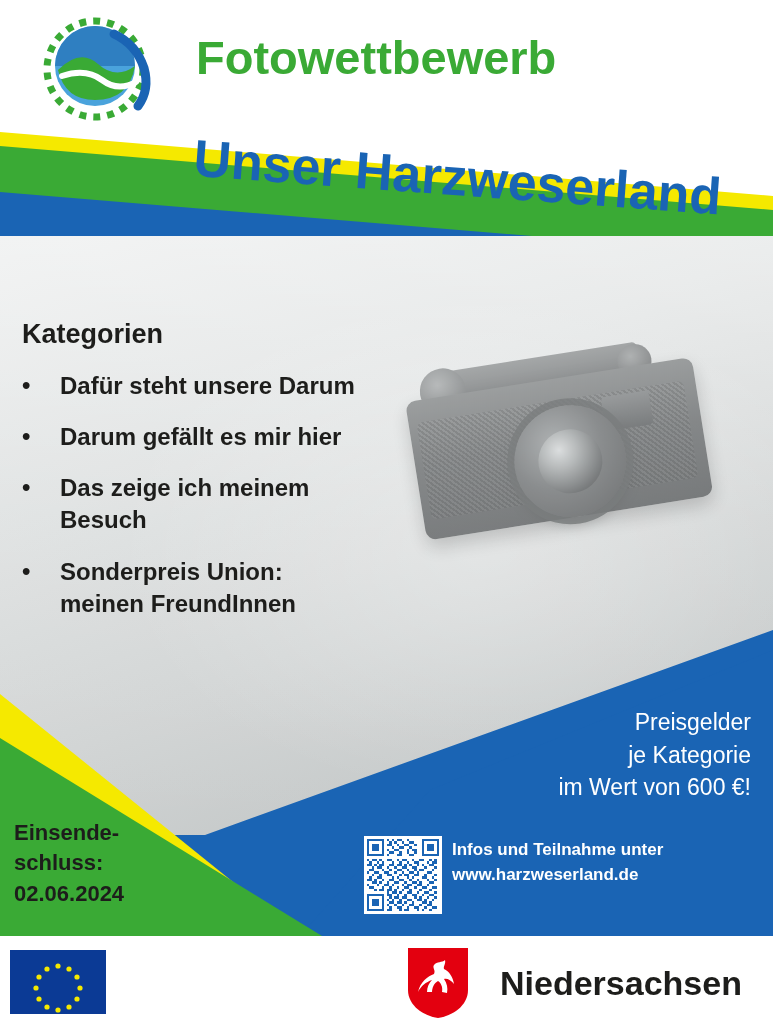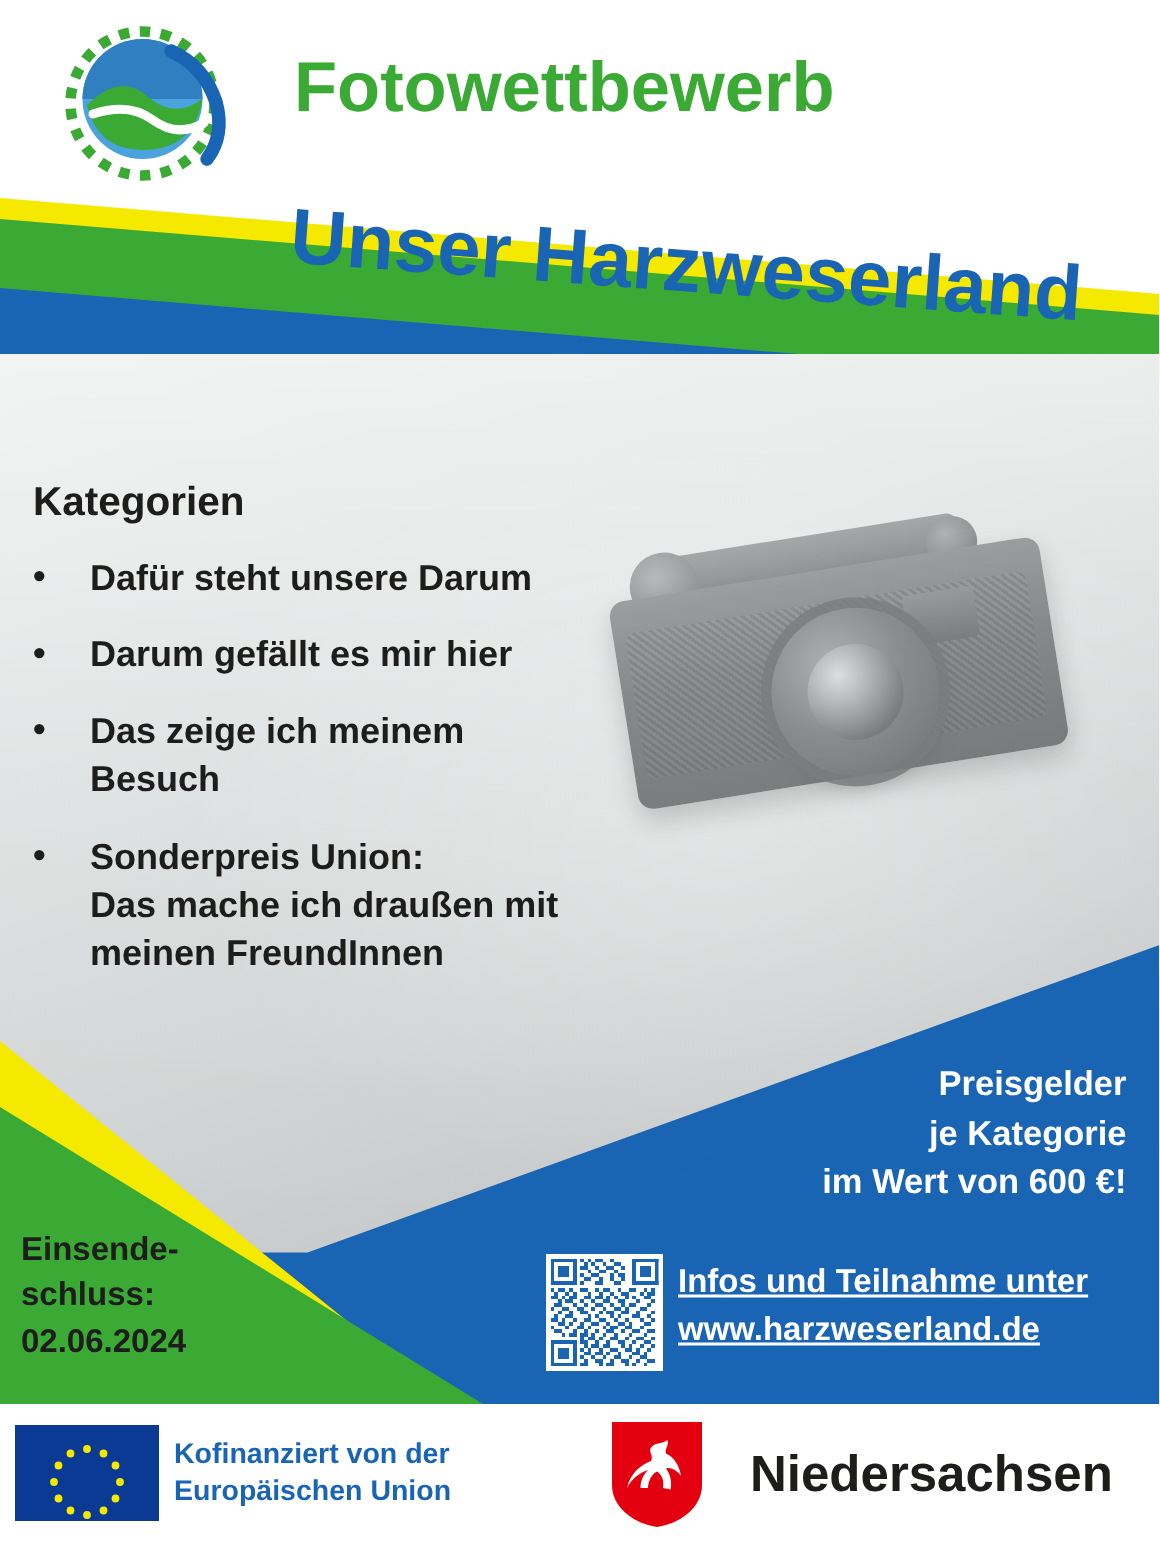--- a/index.html
+++ b/index.html
@@ -169,29 +169,29 @@
   }
   .low-blue3 {
     position:absolute; inset:0;
     background:#1a64b4;
     clip-path: polygon(773px 20px, 773px 306px, 300px 306px, 430px 160px);
   }
 
   .preis {
     position:absolute; right:22px; top:76px;
     text-align:right;
-    color:#ffffff; font-size:23px; font-weight:bold; line-height:1.42;
+    color:#ffffff; font-size:23px; font-weight:normal; line-height:1.42;
   }
   .einsende {
     position:absolute; left:14px; top:188px;
     color:#1d1d1b; font-size:22px; font-weight:bold; line-height:1.38;
   }
   .infos {
     position:absolute; left:452px; top:208px;
-    color:#ffffff; font-size:22px; font-weight:bold; line-height:1.45;text-decoration:underline;
+    color:#ffffff; font-size:17px; font-weight:bold; line-height:1.45;
   }
 
   
   .qr {
     position:absolute; left:364px; top:206px; width:78px; height:78px;
     background:#ffffff; padding:3px;
   }
   .qr svg { display:block; }
 
   
@@ -272,21 +272,20 @@
         <span>Darum gefällt es mir hier</span>
       </li>
       <li>
         <span class="bullet">•</span>
         <span>Das zeige ich meinem</span>
         <span class="l2">Besuch</span>
       </li>
       <li>
         <span class="bullet">•</span>
         <span>Sonderpreis Union:</span>
-        <span class="l2">Das mache ich draußen mit</span>
         <span class="l2">meinen FreundInnen</span>
       </li>
     </ul>
   </div>
 
   <div class="lower">
     <div class="low-blue"></div>
     <div class="low-blue2"></div>
     <div class="low-blue3"></div>
     <div class="low-yellow"></div>
@@ -533,24 +532,20 @@
           <circle cx="59" cy="57" r="2.6"></circle>
           <circle cx="48" cy="60" r="2.6"></circle>
           <circle cx="37" cy="57" r="2.6"></circle>
           <circle cx="29" cy="49" r="2.6"></circle>
           <circle cx="26" cy="38" r="2.6"></circle>
           <circle cx="29" cy="27" r="2.6"></circle>
           <circle cx="37" cy="19" r="2.6"></circle>
         </g>
       </svg>
     </div>
-    <div class="eu-text">
-      <div>Kofinanziert von der</div>
-      <div>Europäischen Union</div>
-    </div>
 
     <div class="nds-crest">
       <svg width="68" height="74" viewBox="0 0 68 74">
         <path d="M4 2 H64 V44 C64 60 48 70 34 72 C20 70 4 60 4 44 Z" fill="#e3000f"></path>
         <path d="M14 46 c2 -10 10 -16 16 -18 c2 -4 -2 -6 0 -9 c3 -4 8 -2 11 -5 c1 4 -2 6 -1 9 c5 2 9 8 10 15 c-3 -4 -7 -6 -10 -5 c3 4 4 9 3 14 l-5 -1 c1 -5 -1 -9 -4 -11 c-4 2 -6 7 -6 11 l-5 0 c0 -5 2 -9 5 -12 c-6 2 -11 6 -14 12 z" fill="#ffffff"></path>
       </svg>
     </div>
     <div class="nds-text">Niedersachsen</div>
   </div>
 

